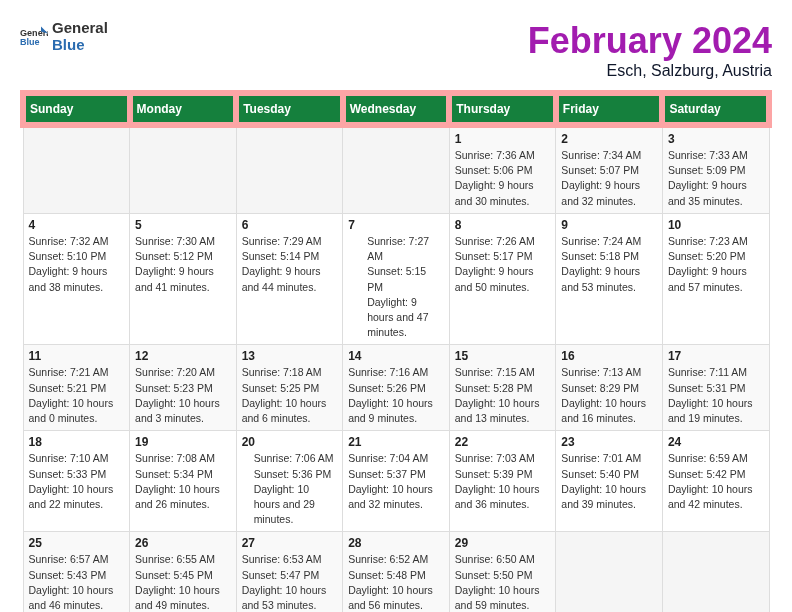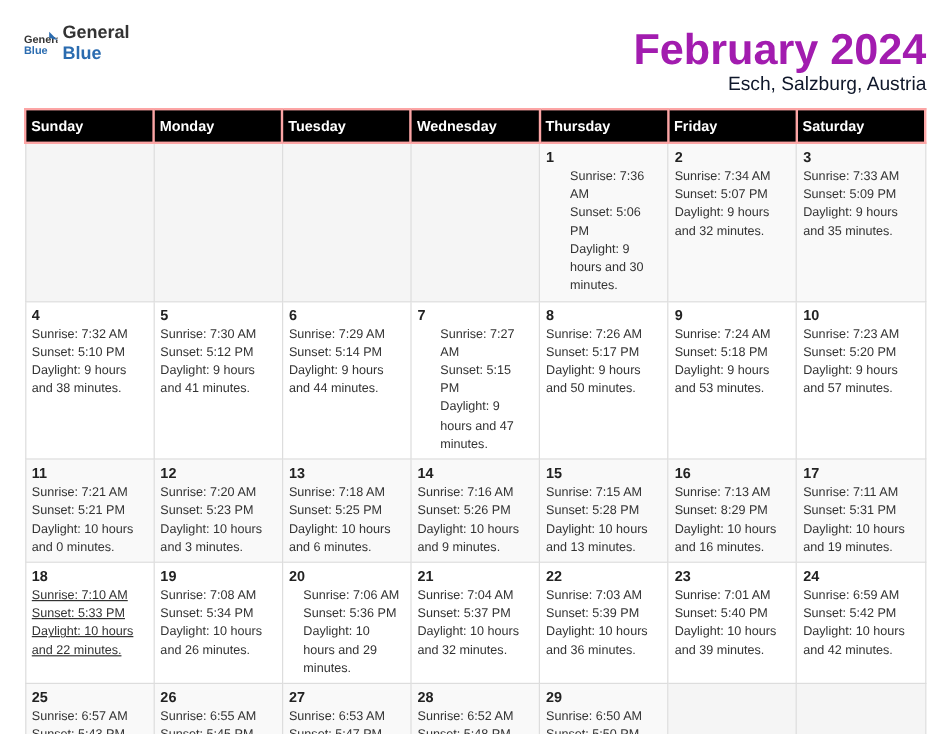--- a/index.html
+++ b/index.html
@@ -36,27 +36,27 @@
     .subtitle {
       font-size: 16px;
       color: #0f172a;
     }
     .calendar {
       width: 100%;
       border-collapse: collapse;
       font-size: 11px;
     }
     .calendar thead tr th {
-      background-color: #000000;
+      background-color: #15803d;
       color: #fff;
       padding: 6px 4px;
       text-align: left;
       font-size: 12px;
       font-weight: bold;
-      border: 2px solid #fca5a5;
+      border: 6px solid #fca5a5;
     }
     .calendar tbody tr td {
       vertical-align: top;
       padding: 4px 5px;
       border: 1px solid #ddd;
       width: calc(100% / 7);
       min-height: 80px;
       background: #fff;
     }
     .calendar tbody tr:nth-child(odd) td {
@@ -118,21 +118,21 @@
   </thead>
   <tbody id="calendar-body">
 
   <tr>
         <td class="empty-cell"></td>
         <td class="empty-cell"></td>
         <td class="empty-cell"></td>
         <td class="empty-cell"></td>
         <td>
           <div class="day-number">1</div>
-          <div class="day-detail" style="white-space: pre-line; margin-left: 20px;">Sunrise: 7:36 AM
+          <div class="day-detail" style="white-space: pre-line;">Sunrise: 7:36 AM
 Sunset: 5:06 PM
 Daylight: 9 hours and 30 minutes.</div>
         </td>
         <td>
           <div class="day-number">2</div>
           <div class="day-detail" style="white-space: pre-line;">Sunrise: 7:34 AM
 Sunset: 5:07 PM
 Daylight: 9 hours and 32 minutes.</div>
         </td>
         <td>
@@ -226,21 +226,21 @@
         <td>
           <div class="day-number">17</div>
           <div class="day-detail" style="white-space: pre-line;">Sunrise: 7:11 AM
 Sunset: 5:31 PM
 Daylight: 10 hours and 19 minutes.</div>
         </td>
       </tr>
       <tr>
         <td>
           <div class="day-number">18</div>
-          <div class="day-detail" style="white-space: pre-line; text-decoration: underline;">Sunrise: 7:10 AM
+          <div class="day-detail" style="white-space: pre-line;">Sunrise: 7:10 AM
 Sunset: 5:33 PM
 Daylight: 10 hours and 22 minutes.</div>
         </td>
         <td>
           <div class="day-number">19</div>
           <div class="day-detail" style="white-space: pre-line;">Sunrise: 7:08 AM
 Sunset: 5:34 PM
 Daylight: 10 hours and 26 minutes.</div>
         </td>
         <td>

